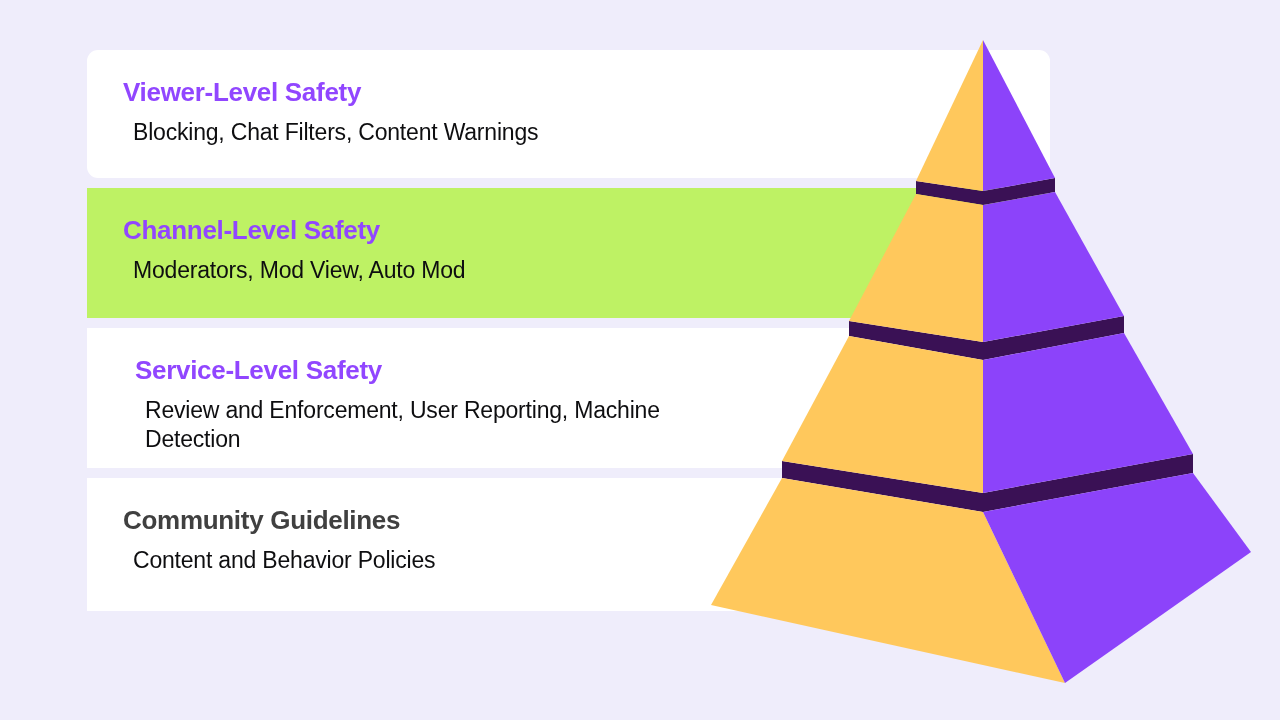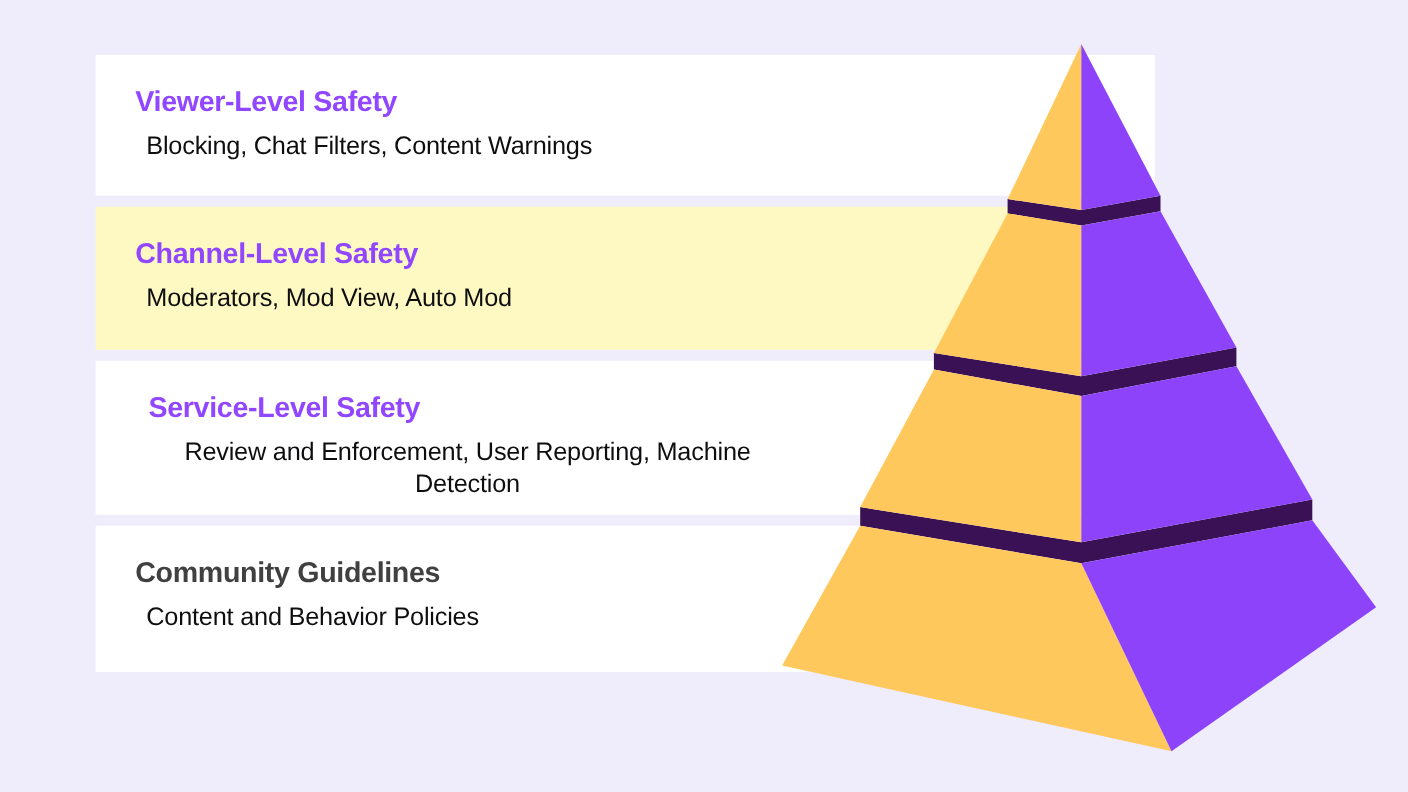--- a/index.html
+++ b/index.html
@@ -76,33 +76,33 @@
   }
   .pyramid-wrap svg { display: block; }
 </style>
 </head>
 <body style="background: rgb(239, 237, 251);">
 
 <div id="stage">
 
   <div class="cards">
 
-    <div class="card c0" style="background: rgb(255, 255, 255);">
+    <div class="card c0" style="background: rgb(255, 255, 255); border-radius: 11px;">
       <p class="card-title" style="color: rgb(145, 70, 255);">Viewer-Level Safety</p>
       <p class="card-sub" style="color: rgb(14, 14, 16);">Blocking, Chat Filters, Content Warnings</p>
     </div>
 
-    <div class="card c1" style="background: #fef9c3;">
+    <div class="card c1" style="background: #bef264;">
       <p class="card-title" style="color: rgb(145, 70, 255);">Channel-Level Safety</p>
       <p class="card-sub" style="color: rgb(14, 14, 16);">Moderators, Mod View, Auto Mod</p>
     </div>
 
     <div class="card c2" style="background: rgb(255, 255, 255);">
       <p class="card-title" style="color: rgb(145, 70, 255);">Service-Level Safety</p>
-      <p class="card-sub" style="color: rgb(14, 14, 16); text-align: center;">Review and Enforcement, User Reporting, Machine Detection</p>
+      <p class="card-sub" style="color: rgb(14, 14, 16);">Review and Enforcement, User Reporting, Machine Detection</p>
     </div>
 
     <div class="card c3" style="background: rgb(255, 255, 255);">
       <p class="card-title" style="color: #404040;">Community Guidelines</p>
       <p class="card-sub" style="color: rgb(14, 14, 16);">Content and Behavior Policies</p>
     </div>
 
   </div>
 
   <div class="pyramid-wrap">

